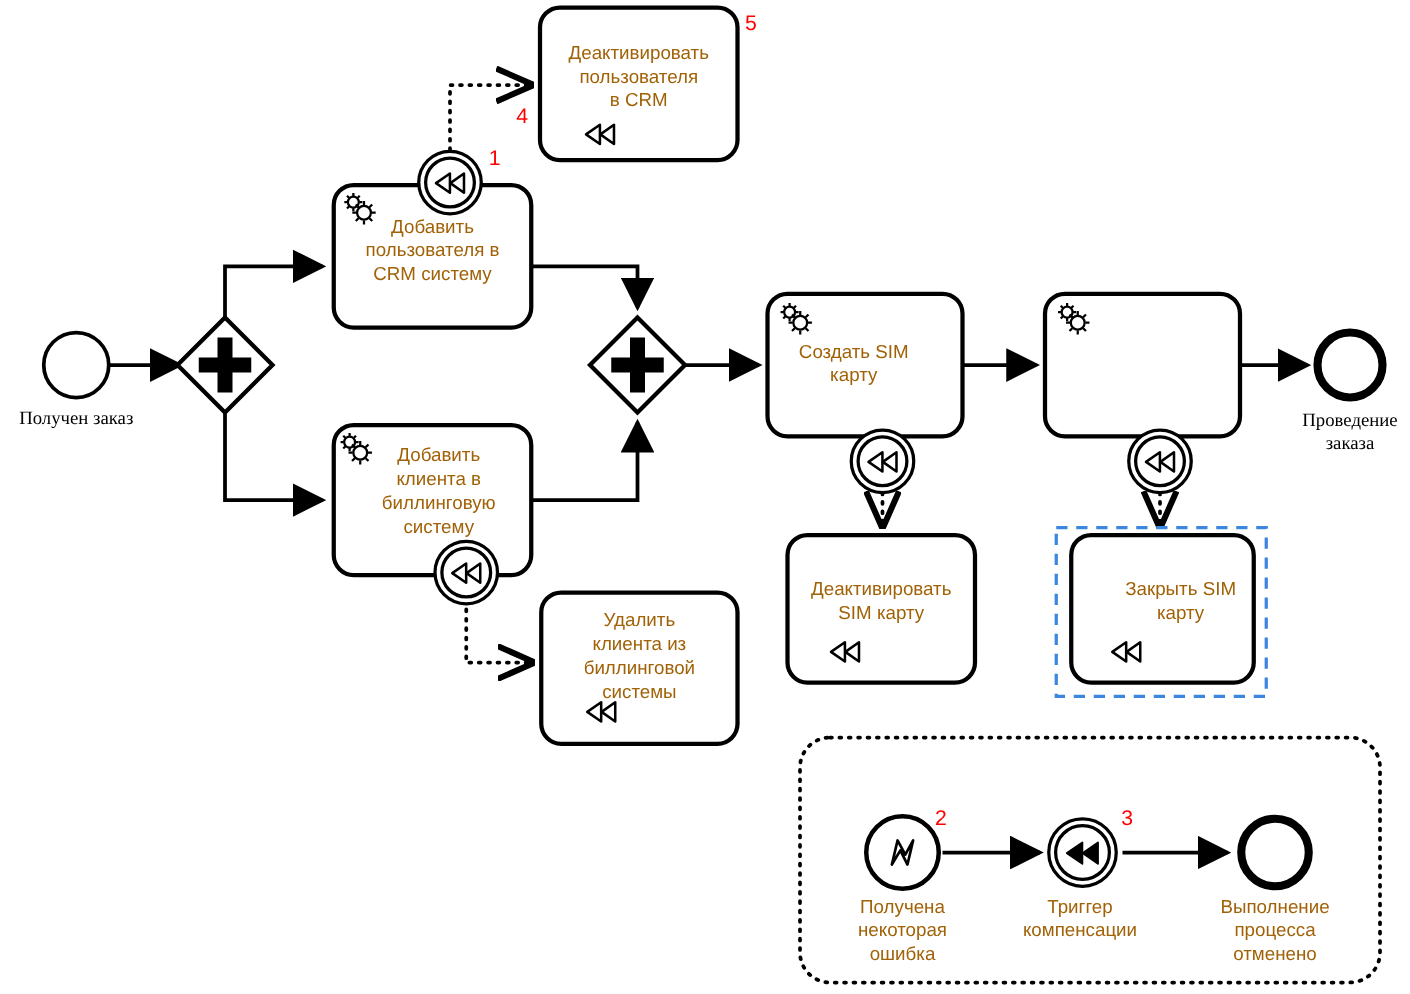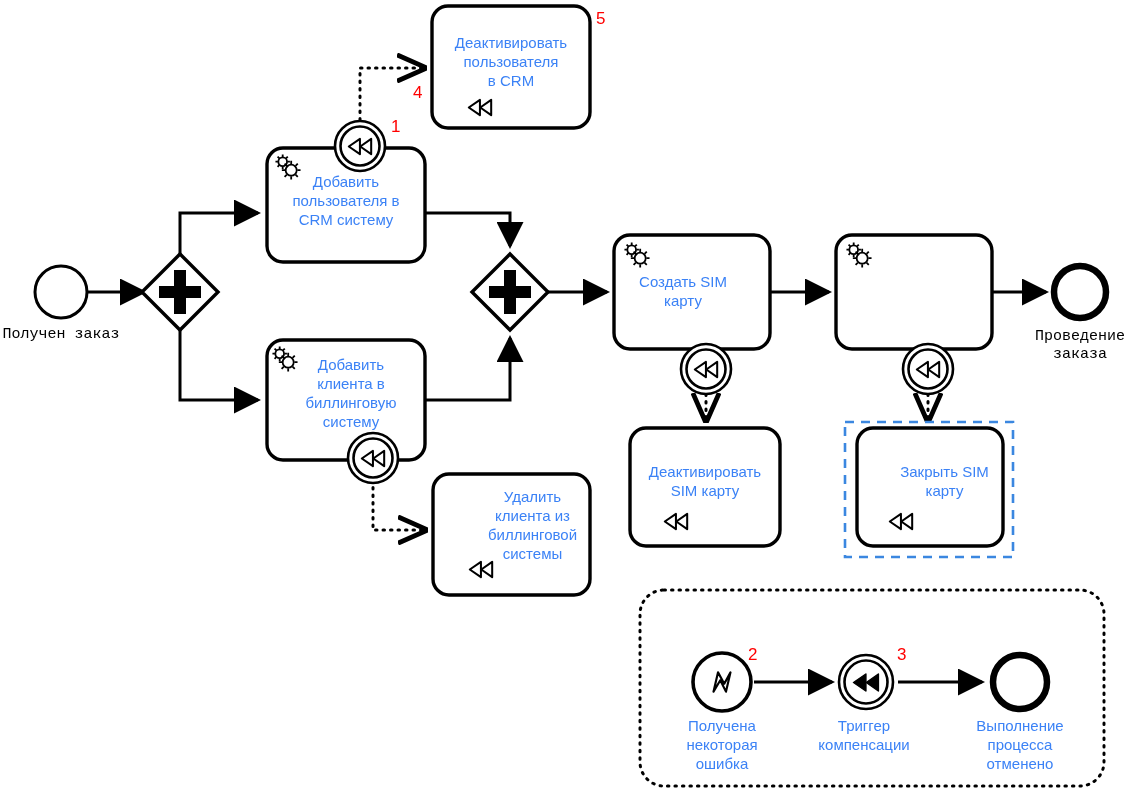--- a/index.html
+++ b/index.html
@@ -5,22 +5,22 @@
 <style>
   html,body{margin:0;padding:0;background:#ffffff;}
   body{
     font-family:"Liberation Sans", sans-serif;
     width:1128px;height:795px;overflow:hidden;
   }
   #canvas{position:relative;width:1128px;height:795px;background:#fff;}
   svg.layer{position:absolute;left:0;top:0;width:1128px;height:795px;}
 
   .lbl{position:absolute;text-align:center;color:#000;font-size:15px;line-height:18px;
-       font-family:Liberation Mono, monospace;white-space:pre-line;}
-  .tasklbl{position:absolute;text-align:center;color:#3b82f6;font-size:15px;line-height:19px;
+       font-family:Liberation Serif, serif;white-space:pre-line;}
+  .tasklbl{position:absolute;text-align:center;color:#a16207;font-size:15px;line-height:19px;
        font-family:"Liberation Sans", sans-serif;white-space:pre-line;}
   .rednum{position:absolute;color:#ff0000;font-size:17px;font-weight:400;
        font-family:"Liberation Sans", sans-serif;line-height:17px;}
 </style>
 </head>
 <body>
 
 <div id="canvas">
 
   <svg class="layer" viewBox="0 0 1128 795">
@@ -184,21 +184,21 @@
 систему</div>
 
   <div class="tasklbl" style="left:614px;top:272px;width:138px;">Создать SIM
 карту</div>
 
 
   <div class="tasklbl" style="left:432px;top:33px;width:158px;">Деактивировать
 пользователя
 в CRM</div>
 
-  <div class="tasklbl" style="left:433px;top:487px;width:157px;margin-left:21px;">Удалить
+  <div class="tasklbl" style="left:433px;top:487px;width:157px;">Удалить
 клиента из
 биллинговой
 системы</div>
 
   <div class="tasklbl" style="left:626px;top:462px;width:158px;">Деактивировать
 SIM карту</div>
 
   <div class="tasklbl" style="left:857px;top:462px;width:175px;">Закрыть SIM
 карту</div>
 

